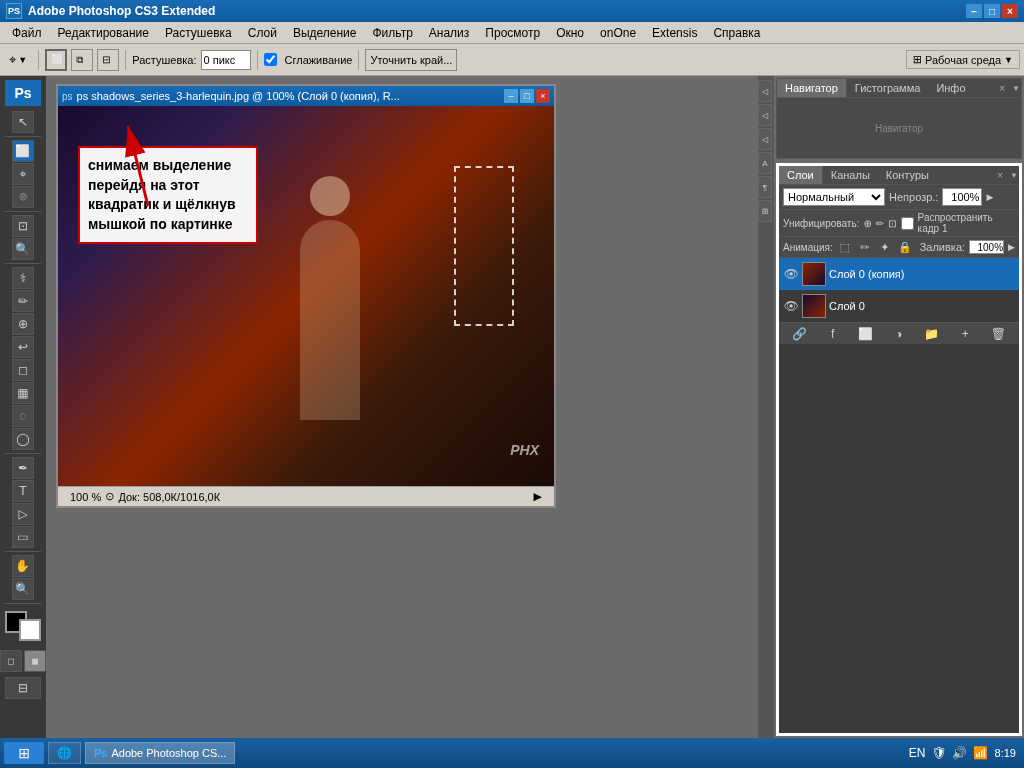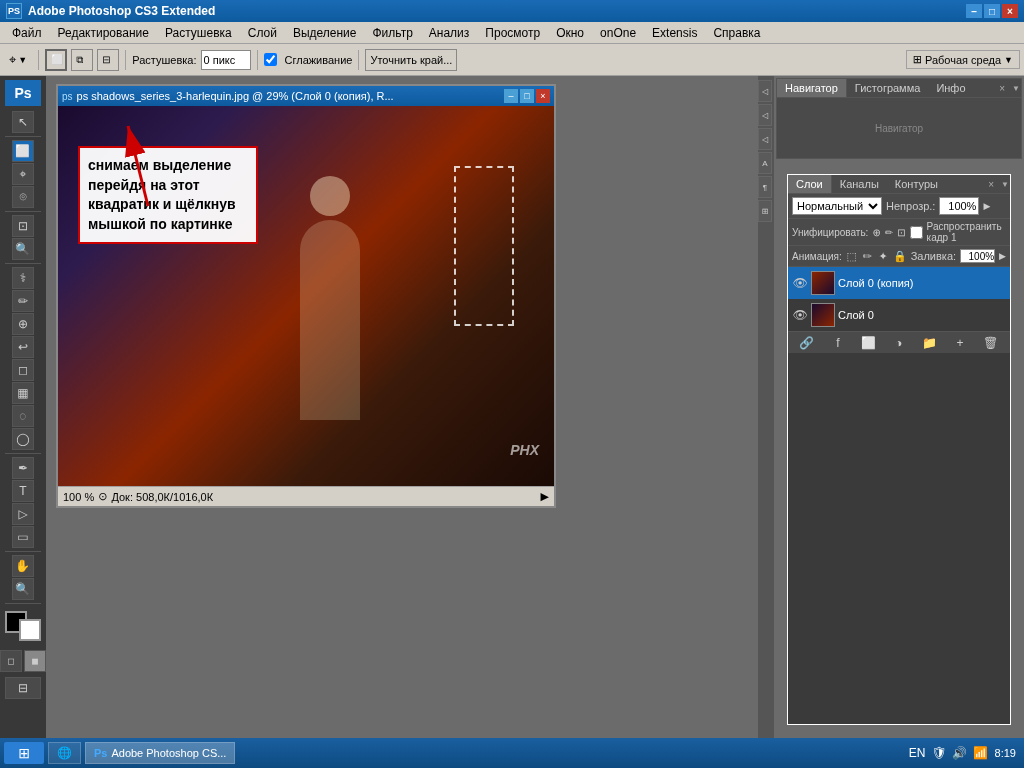--- a/index.html
+++ b/index.html
@@ -76,41 +76,41 @@
     #instruction-box { position: absolute; top: 40px; left: 20px; width: 180px; background: rgba(255,255,255,0.95); border: 2px solid #cc0000; padding: 8px; z-index: 10; }
     #instruction-box p { font-size: 14px; font-weight: bold; line-height: 1.4; color: #000; }
 
     
     #red-arrow { position: absolute; top: 30px; left: 72px; width: 60px; height: 100px; z-index: 20; }
 
     
     .dashed-selection { position: absolute; top: 60px; right: 40px; width: 60px; height: 160px; border: 2px dashed #fff; opacity: 0.8; z-index: 5; }
 
     
-    #doc-status { height: 20px; background: #d4d0c8; display: flex; align-items: center; padding: 0 5px; font-size: 11px; border-top: 1px solid #a0a0a0; }
+    #doc-status { height: 20px; background: #d4d0c8; display: flex; align-items: center; padding: 0 12px; font-size: 11px; border-top: 1px solid #a0a0a0; }
 
     
     #phx-watermark { position: absolute; bottom: 28px; right: 15px; color: rgba(255,255,255,0.6); font-size: 14px; font-weight: bold; font-style: italic; z-index: 5; }
 
     
     #right-panels { width: 250px; background: #6b6b6b; display: flex; flex-direction: column; }
     #panel-top { background: #3a3a3a; border: 1px solid #555; margin: 2px; }
     #panel-nav-tabs { display: flex; align-items: center; background: #4a4a4a; border-bottom: 1px solid #555; }
     .panel-tab { padding: 3px 8px; font-size: 11px; cursor: pointer; color: #ccc; }
     .panel-tab.active { background: #6b6b6b; color: #fff; border-right: 1px solid #555; }
     .panel-tab-x { margin-left: auto; padding: 2px 4px; cursor: pointer; color: #aaa; font-size: 10px; }
 
-    #panel-layers { background: #3a3a3a; border: 1px solid #ffffff; margin: 13px; flex: 1; }
+    #panel-layers { background: #3a3a3a; border: 3px solid #ffffff; margin: 2px; flex: 1; }
     #layers-tabs { display: flex; align-items: center; background: #4a4a4a; border-bottom: 1px solid #555; }
     .layer-tab { padding: 3px 8px; font-size: 11px; cursor: pointer; color: #ccc; }
     .layer-tab.active { background: #6b6b6b; color: #fff; border-right: 1px solid #555; }
     .layer-tab-x { margin-left: auto; padding: 2px 4px; cursor: pointer; color: #aaa; font-size: 10px; }
 
     #layers-controls { padding: 3px 4px; background: #4a4a4a; border-bottom: 1px solid #555; display: flex; align-items: center; gap: 4px; }
-    .blend-select { width: 90px; height: 18px; font-size: 11px; background: #fff; border: 1px solid #888; }
+    .blend-select { width: 102px; height: 18px; font-size: 11px; background: #fff; border: 1px solid #888; }
     .opacity-label { font-size: 11px; color: #ccc; }
     .opacity-input { width: 40px; height: 18px; font-size: 11px; background: #fff; border: 1px solid #888; text-align: right; padding-right: 2px; }
 
     #layers-unify { padding: 2px 4px; background: #4a4a4a; border-bottom: 1px solid #555; display: flex; align-items: center; font-size: 10px; color: #ccc; gap: 4px; }
     #layers-lock { padding: 2px 4px; background: #4a4a4a; border-bottom: 1px solid #555; display: flex; align-items: center; font-size: 10px; color: #ccc; gap: 4px; }
     .lock-icon { width: 16px; height: 16px; display: inline-flex; align-items: center; justify-content: center; font-size: 11px; cursor: pointer; color: #ccc; }
     .fill-label { margin-left: auto; font-size: 11px; color: #ccc; }
     .fill-input { width: 35px; height: 14px; font-size: 10px; background: #fff; border: 1px solid #888; text-align: right; }
 
     #layers-list { overflow-y: auto; }
@@ -267,21 +267,21 @@
             <polygon points="0 0, 10 3.5, 0 7" fill="#cc0000"></polygon>
           </marker>
         </defs>
         <line x1="30" y1="100" x2="10" y2="20" stroke="#cc0000" stroke-width="3" marker-end="url(#arrowhead)"></line>
       </svg>
     </div>
 
     <div id="doc-window">
       <div id="doc-title-bar">
         <span style="font-size:10px;margin-right:4px;color:#adf;">ps</span>
-        <span class="doc-title">ps  shadows_series_3-harlequin.jpg @ 29% (Слой 0 (копия), R...</span>
+        <span class="doc-title">ps  shadows_series_3-harlequin.jpg @ 100% (Слой 0 (копия), R...</span>
         <div class="doc-win-btn min">–</div>
         <div class="doc-win-btn max">□</div>
         <div class="doc-win-btn close">×</div>
       </div>
 
       <div id="doc-content">
         <div id="canvas-bg">
 
           <div id="instruction-box">
             <p>снимаем выделение перейдя на этот квадратик и щёлкнув мышкой по картинке</p>

